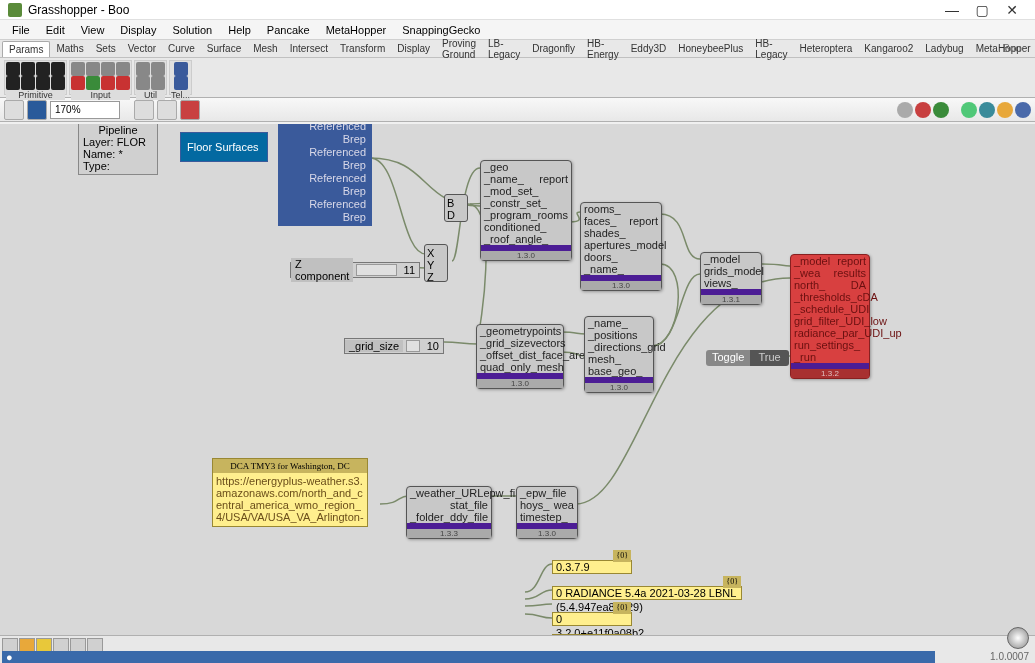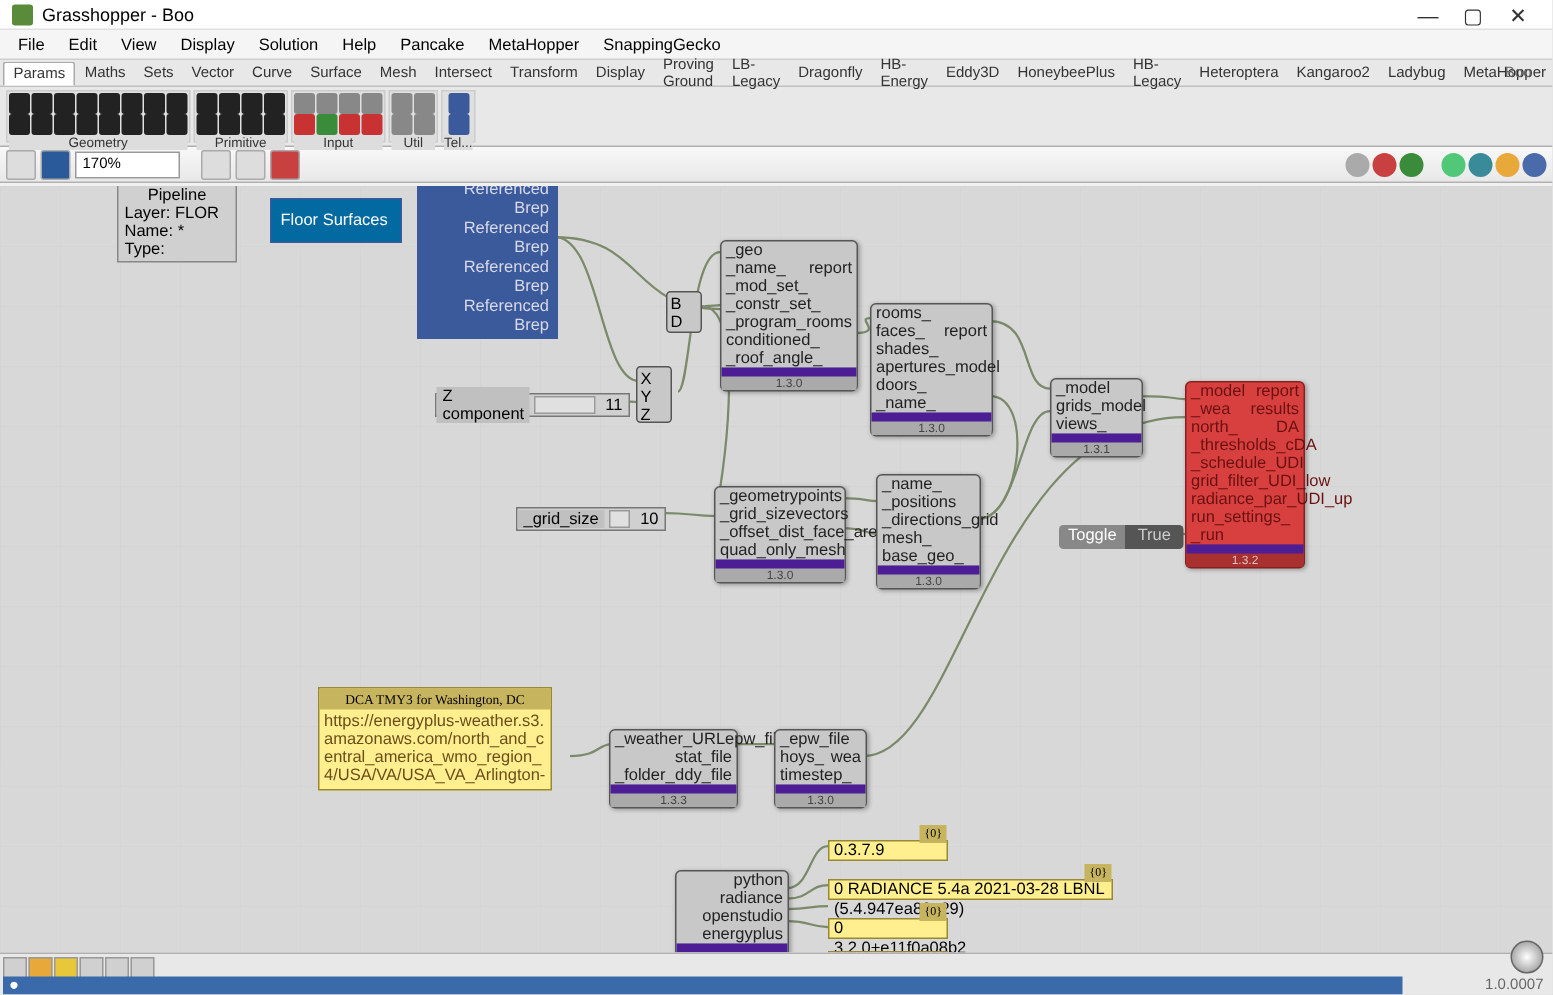--- a/index.html
+++ b/index.html
@@ -107,43 +107,20 @@
   <span>Kangaroo2</span>
   <span>Ladybug</span>
   <span>MetaHopper</span>
 
   <span class="boo">Boo</span>
 </div>
 
 <div class="ribbon">
   <div class="ribgrp">
     <div class="icons">
-      <div class="ribicon"></div>
-        <div class="ribicon"></div>
-        <div class="ribicon"></div>
-        <div class="ribicon"></div>
-        <div class="ribicon"></div>
-        <div class="ribicon"></div>
-        <div class="ribicon"></div>
-        <div class="ribicon"></div>
-    </div>
-    <div class="icons">
-      <div class="ribicon"></div>
-        <div class="ribicon"></div>
-        <div class="ribicon"></div>
-        <div class="ribicon"></div>
-        <div class="ribicon"></div>
-        <div class="ribicon"></div>
-        <div class="ribicon"></div>
-        <div class="ribicon"></div>
-    </div>
-    <div class="lbl">Geometry</div>
-  </div>
-  <div class="ribgrp">
-    <div class="icons">
         <div class="ribicon"></div>
         <div class="ribicon"></div>
         <div class="ribicon"></div>
         <div class="ribicon"></div>
       </div>
     <div class="icons">
         <div class="ribicon"></div>
         <div class="ribicon"></div>
         <div class="ribicon"></div>
         <div class="ribicon"></div>
@@ -469,39 +446,20 @@
         <span>hoys_</span>
         <span>wea</span>
       </div>
   <div class="row">
         <span>timestep_</span>
         <span></span>
       </div>
   <div class="ver">1.3.0</div>
 </div>
 
-<div class="node" style="top:456px;left:450px;width:76px">
-  <div class="row">
-        <span></span>
-        <span>python</span>
-      </div>
-  <div class="row">
-        <span></span>
-        <span>radiance</span>
-      </div>
-  <div class="row">
-        <span></span>
-        <span>openstudio</span>
-      </div>
-  <div class="row">
-        <span></span>
-        <span>energyplus</span>
-      </div>
-  <div class="ver">1.3.0</div>
-</div>
 
 <div class="smallpanel" style="top:436px;left:552px;width:80px"><div class="tag">{0}</div><span>0.3.7.9</span></div>
 <div class="smallpanel" style="top:462px;left:552px;width:190px"><div class="tag">{0}</div><span>0 RADIANCE 5.4a 2021-03-28 LBNL (5.4.947ea88a29)</span></div>
 <div class="smallpanel" style="top:488px;left:552px;width:80px"><div class="tag">{0}</div><span>0 3.2.0+e11f0a08b2</span></div>
 <div class="smallpanel" style="top:510px;left:552px;width:80px"></div>
 
 </div>
 
 <div class="statusbar">
   <div class="icons">

